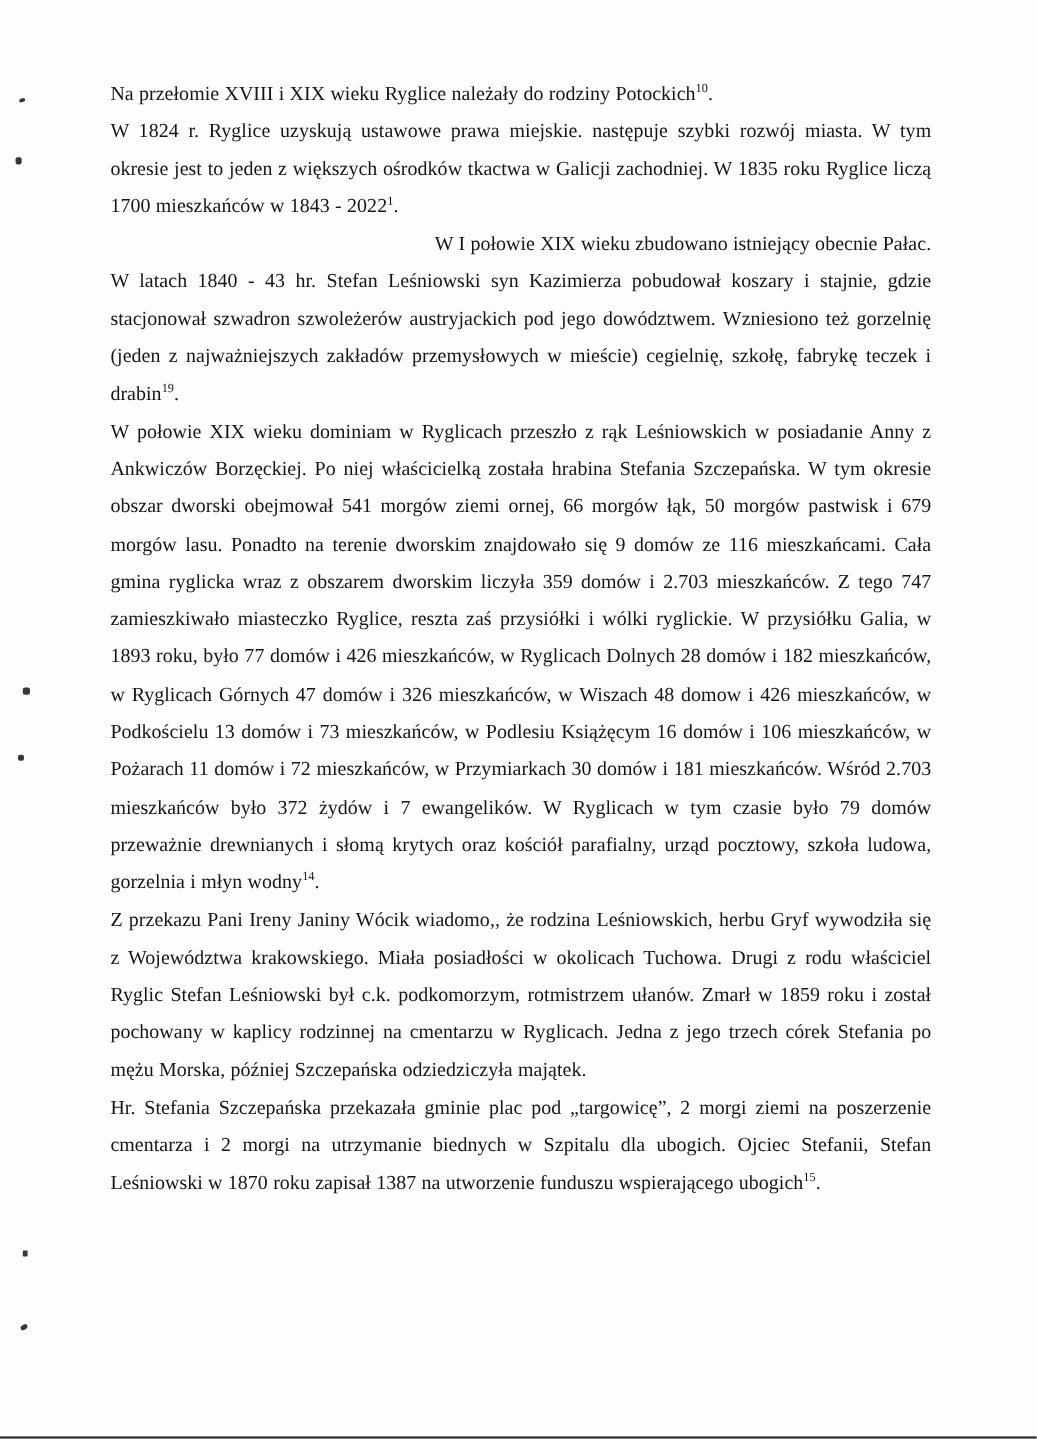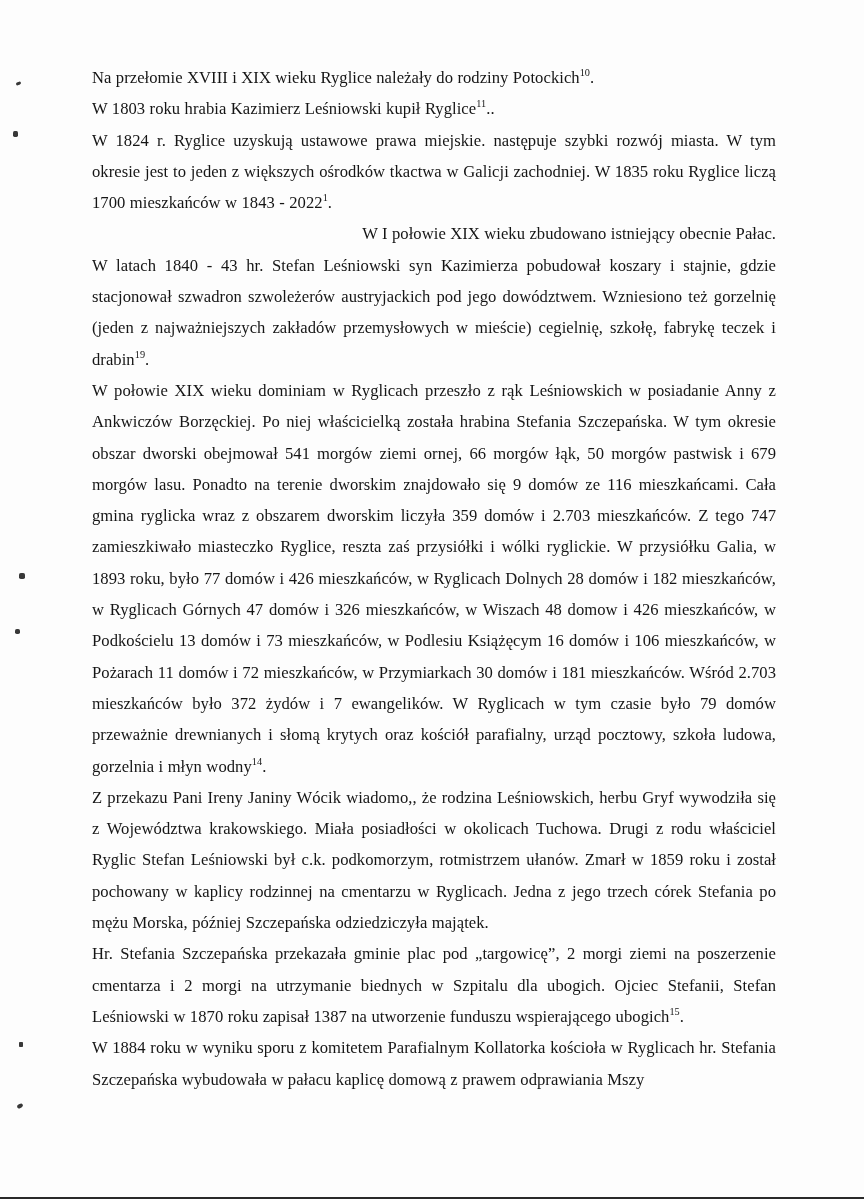--- a/index.html
+++ b/index.html
@@ -65,30 +65,28 @@
   <div class="speckle sp2"></div>
   <div class="speckle sp3"></div>
   <div class="speckle sp4"></div>
   <div class="speckle sp5"></div>
   <div class="speckle sp6"></div>
 
   <div class="textblock">
 
     <p class="para"><span>Na przełomie XVIII i XIX wieku Ryglice należały do rodziny Potockich</span><sup>10</sup><span>.</span></p>
 
-    <p class="para"><span>W 1803 roku hrabia Kazimierz Leśniowski kupił Ryglice</span><sup>11</sup><span>..</span></p>
 
     <p class="para"><span>W 1824 r. Ryglice uzyskują ustawowe prawa miejskie. następuje szybki rozwój miasta. W tym okresie jest to jeden z większych ośrodków tkactwa w Galicji zachodniej. W 1835  roku Ryglice liczą 1700 mieszkańców w 1843 - 2022</span><sup>1</sup><span>.</span></p>
 
     <p class="para last-left"><span>W I połowie XIX wieku zbudowano istniejący obecnie Pałac.</span></p>
 
     <p class="para"><span>W latach 1840 - 43 hr. Stefan Leśniowski syn Kazimierza pobudował koszary i stajnie, gdzie stacjonował szwadron szwoleżerów austryjackich pod jego dowództwem. Wzniesiono też gorzelnię (jeden z najważniejszych zakładów przemysłowych w mieście) cegielnię, szkołę, fabrykę teczek i drabin</span><sup>19</sup><span>.</span></p>
 
     <p class="para"><span>W połowie XIX wieku dominiam w Ryglicach przeszło z rąk Leśniowskich w posiadanie Anny z Ankwiczów Borzęckiej. Po niej właścicielką została hrabina Stefania Szczepańska. W tym okresie obszar dworski obejmował 541 morgów ziemi ornej, 66 morgów łąk, 50 morgów pastwisk i 679 morgów lasu. Ponadto na terenie dworskim znajdowało się 9 domów ze 116 mieszkańcami. Cała gmina ryglicka wraz z obszarem dworskim liczyła 359 domów i 2.703 mieszkańców. Z tego 747 zamieszkiwało miasteczko Ryglice, reszta zaś przysiółki i wólki ryglickie. W przysiółku Galia, w 1893 roku, było 77 domów i 426 mieszkańców, w Ryglicach Dolnych 28 domów i 182 mieszkańców, w Ryglicach Górnych 47 domów i 326 mieszkańców, w Wiszach 48 domow i 426 mieszkańców, w Podkościelu 13 domów i 73 mieszkańców, w Podlesiu Książęcym 16 domów i 106 mieszkańców, w Pożarach 11 domów i 72 mieszkańców, w Przymiarkach 30 domów i 181 mieszkańców. Wśród 2.703 mieszkańców było 372 żydów i 7 ewangelików. W Ryglicach w tym czasie było 79 domów przeważnie drewnianych i słomą krytych oraz kościół parafialny, urząd pocztowy, szkoła ludowa, gorzelnia i młyn wodny</span><sup>14</sup><span>.</span></p>
 
     <p class="para"><span>Z przekazu Pani Ireny Janiny Wócik wiadomo,, że rodzina Leśniowskich, herbu Gryf wywodziła się z Województwa krakowskiego. Miała posiadłości w okolicach Tuchowa. Drugi z rodu właściciel Ryglic Stefan Leśniowski był c.k. podkomorzym, rotmistrzem ułanów. Zmarł w 1859 roku i został pochowany w kaplicy rodzinnej na cmentarzu w Ryglicach. Jedna z jego trzech córek Stefania po mężu Morska, później Szczepańska odziedziczyła majątek.</span></p>
 
     <p class="para"><span>Hr. Stefania Szczepańska przekazała gminie plac pod „targowicę”, 2 morgi ziemi na poszerzenie cmentarza i 2 morgi na utrzymanie biednych w Szpitalu dla ubogich. Ojciec Stefanii, Stefan Leśniowski w 1870 roku zapisał 1387  na utworzenie funduszu wspierającego ubogich</span><sup>15</sup><span>.</span></p>
 
-    <p class="para"><span>W 1884 roku w wyniku sporu z komitetem Parafialnym Kollatorka kościoła w Ryglicach hr. Stefania Szczepańska  wybudowała w pałacu kaplicę domową z prawem odprawiania Mszy</span></p>
 
   </div>
 </div>
 
 </body></html>

